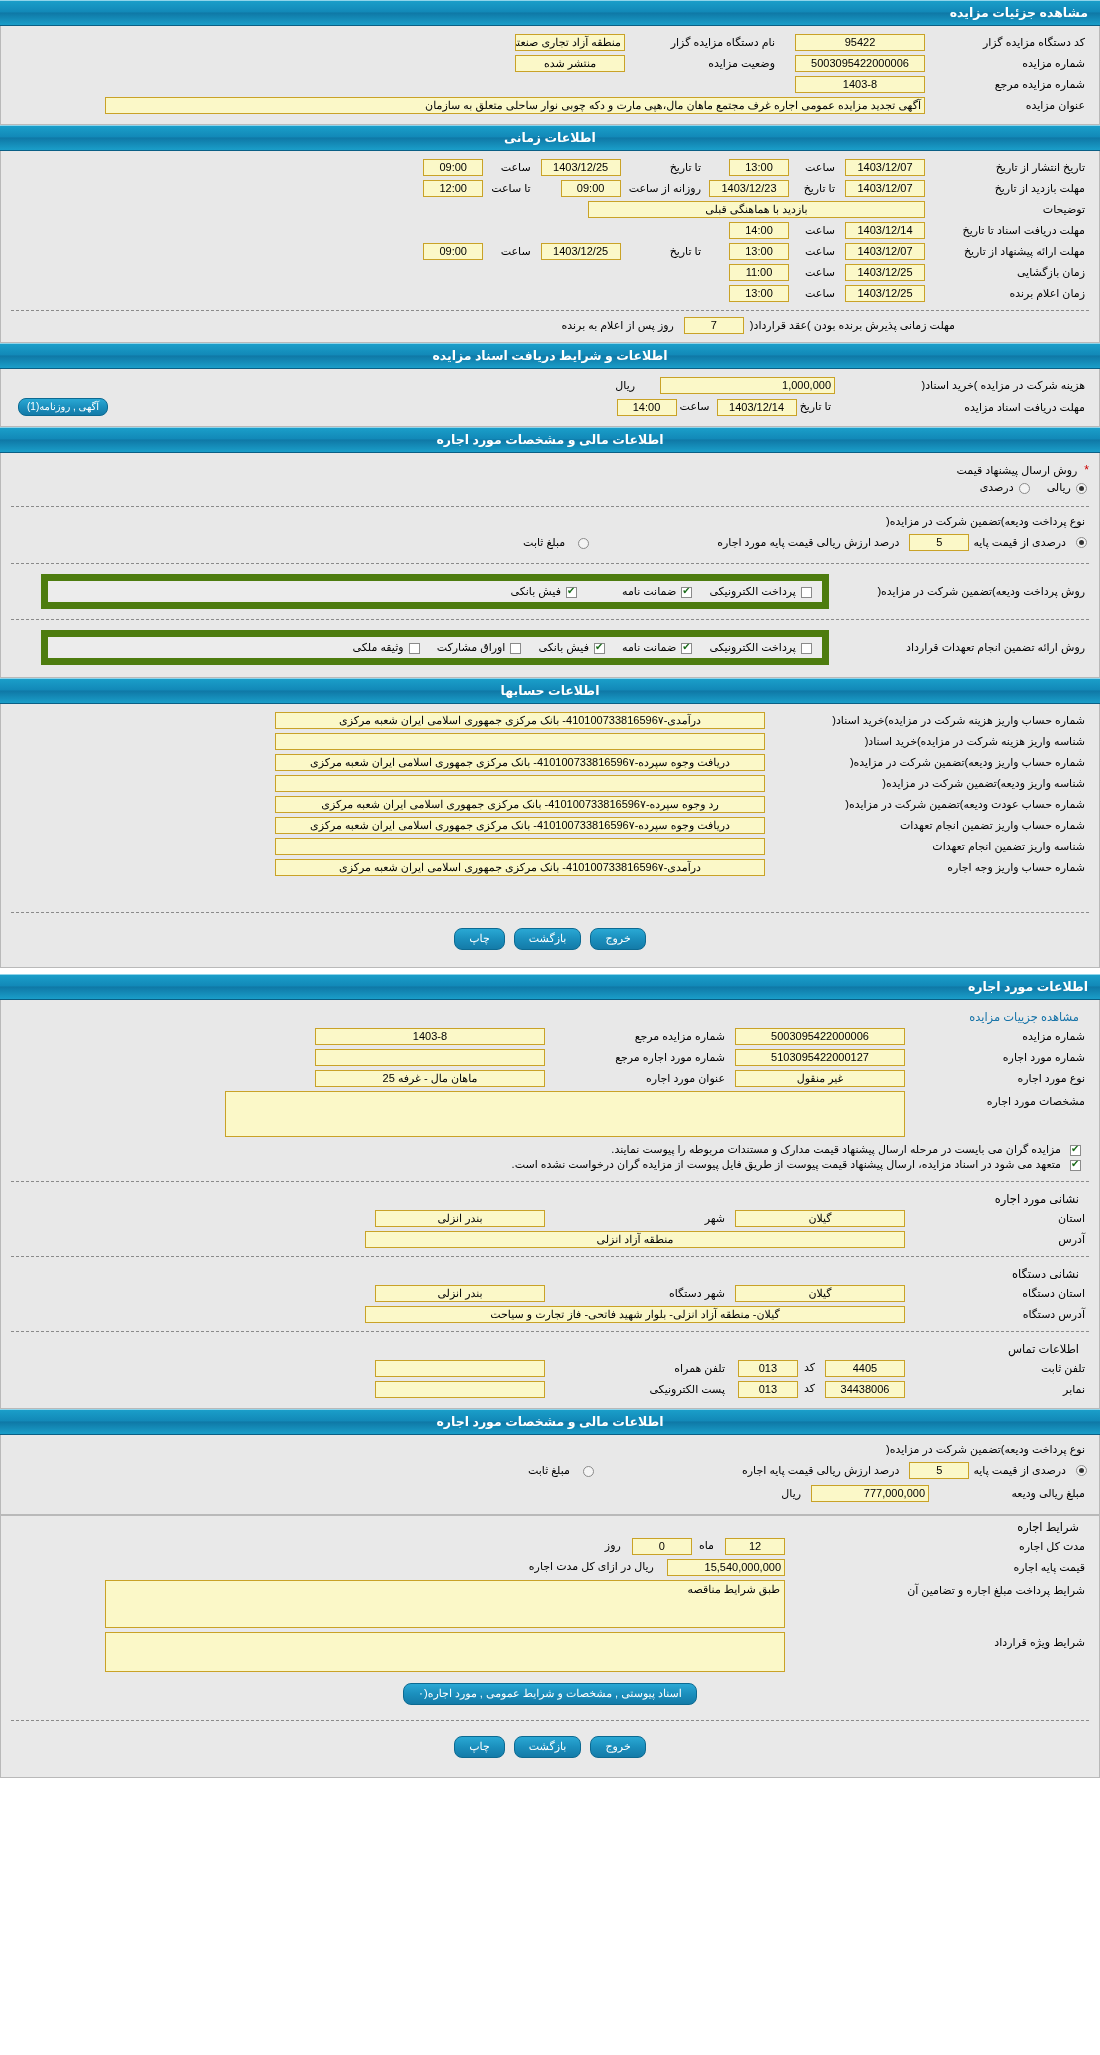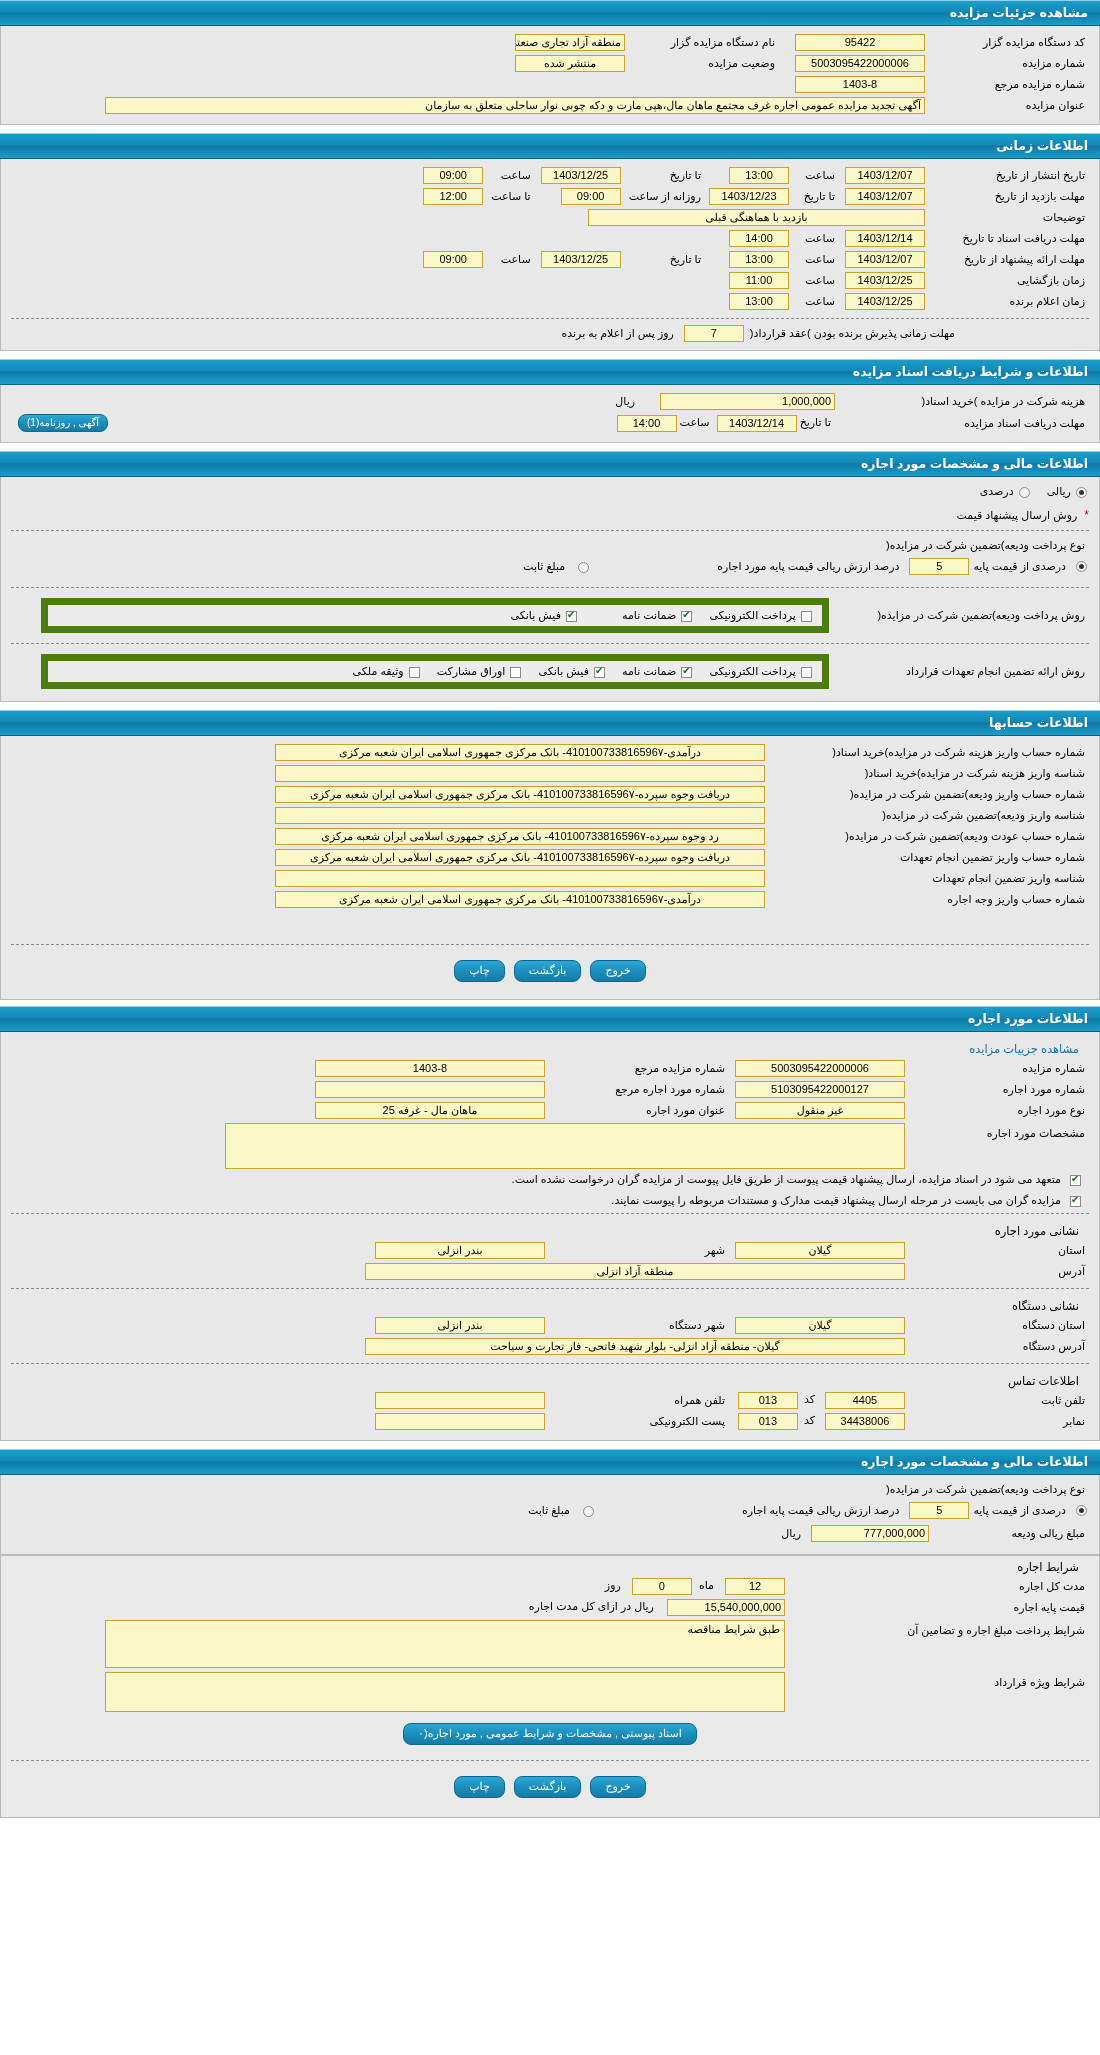--- a/index.html
+++ b/index.html
@@ -141,21 +141,21 @@
   }
   .inner-box {
     background: #ececec;
     border: 7px solid #4d7c0f;
     padding: 4px 8px;
     margin: 3px 30px 3px 30px;
   }
   .req { color: #cc0000; font-size: 12px; }
   .row-flex { display: flex; align-items: center; justify-content: flex-start; }
   .center { text-align: center; }
-  .bar-wrap { margin-top: 8px; }
+  .bar-wrap { margin-top: 0; text-align: center; }
 </style>
 </head>
 <body>
 
 <div class="page">
 
   <div class="bar">مشاهده جزئیات مزایده</div>
   <div class="panel pad">
     <table class="grid">
       <tbody>
@@ -282,34 +282,34 @@
           <span class="inp w60">14:00</span>
         </td>
         <td class="lbl-l"><span class="btn sm">آگهی , روزنامه(1)</span></td>
       </tr>
     </tbody>
       </table>
   </div>
 
   <div class="bar bar-wrap">اطلاعات مالی و مشخصات مورد اجاره</div>
   <div class="panel pad">
+    <div style="padding:4px 0 2px 0; text-align:right;">
+      <span class="req">*</span>
+      <span class="lbl">روش ارسال پیشنهاد قیمت</span>
+    </div>
     <div style="padding:2px 0 6px 0; text-align:right;">
       <span class="opt">
         <span class="rad on"></span>
         <span>ریالی</span>
       </span>
       <span class="opt" style="margin-left:70px">
         <span class="rad"></span>
         <span>درصدی</span>
       </span>
     </div>
-    <div style="padding:4px 0 2px 0; text-align:right;">
-      <span class="req">*</span>
-      <span class="lbl">روش ارسال پیشنهاد قیمت</span>
-    </div>
     <div class="dashed-sep"></div>
     <div style="padding:2px 0; text-align:right;">
       <span class="lbl">نوع پرداخت ودیعه)تضمین شرکت در مزایده(</span>
     </div>
     <div class="row-flex" style="padding:4px 0 6px 0;">
       <span class="rad on"></span>
       <span class="lbl" style="margin:0 4px">درصدی از قیمت پایه</span>
       <span class="inp w60">5</span>
       <span class="lbl" style="margin:0 6px">درصد ارزش ریالی قیمت پایه مورد اجاره</span>
       <span style="margin-right:120px">
@@ -439,27 +439,27 @@
       </tr>
       <tr>
         <td class="lbl" style="vertical-align:top; padding-top:6px;">مشخصات مورد اجاره</td>
         <td colspan="3">
               <div class="ta" style="width:680px;height:46px"></div>
             </td>
       </tr>
     </tbody>
       </table>
 
+    <div style="padding:4px 6px 0 6px; text-align:right;">
+      <span class="chk on"></span>
+      <span class="lbl">مزایده گران می بایست در مرحله ارسال پیشنهاد قیمت مدارک و مستندات مربوطه را پیوست نمایند.</span>
+    </div>
     <div style="padding:2px 6px 4px 6px; text-align:right;">
       <span class="chk on"></span>
       <span class="lbl">متعهد می شود در اسناد مزایده، ارسال پیشنهاد قیمت پیوست از طریق فایل پیوست از مزایده گران درخواست نشده است.</span>
-    </div>
-    <div style="padding:4px 6px 0 6px; text-align:right;">
-      <span class="chk on"></span>
-      <span class="lbl">مزایده گران می بایست در مرحله ارسال پیشنهاد قیمت مدارک و مستندات مربوطه را پیوست نمایند.</span>
     </div>
     <div class="dashed-sep"></div>
 
     <div class="grp-title">نشانی مورد اجاره</div>
     <table class="grid">
       <tbody>
           <tr>
         <td class="lbl" style="width:180px">استان</td>
         <td style="width:180px"><div class="inp w170">گیلان</div></td>
         <td class="lbl" style="width:180px">شهر</td>

